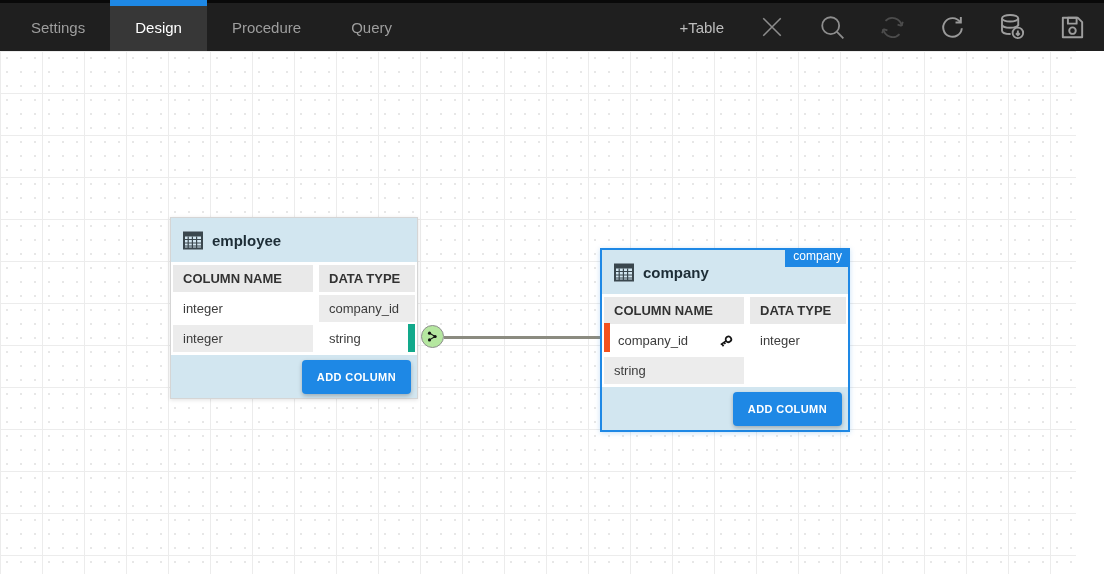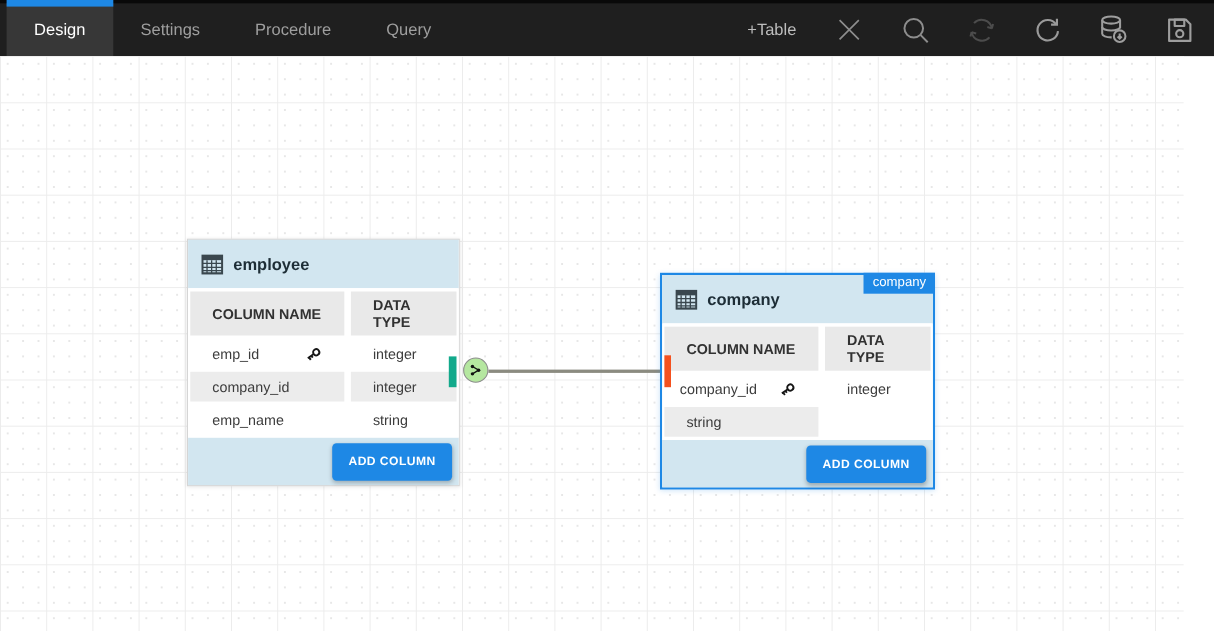--- a/index.html
+++ b/index.html
@@ -49,21 +49,21 @@
   .table-card.selected { border:2px solid #1e88e5; box-shadow:0 1px 5px rgba(30,136,229,.25); }
   .card-header {
     height:44px; background:#d2e6f0; display:flex; align-items:center;
     gap:9px; padding:0 12px; cursor:move;
   }
   .card-title { font-size:15px; font-weight:bold; color:#1d2d36; }
   .card-grid {
     display:grid; grid-template-columns:140px 1fr; gap:3px 6px;
     padding:3px 2px; background:#fff;
   }
-  .cell { padding:5px 20px; font-size:13px; color:#3c3c3c; min-height:27px; display:flex; align-items:center; }
+  .cell { padding:5px 10px; font-size:13px; color:#3c3c3c; min-height:27px; display:flex; align-items:center; }
   .cell.head { background:#e9e9e9; font-weight:bold; color:#323232; font-size:13px; }
   .cell.w { background:#ffffff; }
   .cell.g { background:#ececec; }
   .cell.name { justify-content:space-between; gap:6px; }
   .card-footer {
     height:43px; background:#d2e6f0; display:flex; align-items:center;
     justify-content:flex-end; padding:0 6px;
   }
   .add-col-btn {
     background:#1e88e5; color:#fff; border:none; border-radius:4px;
@@ -88,22 +88,22 @@
     display:flex; align-items:center; justify-content:center; cursor:grab;
   }
   .src-bar { position:absolute; right:2px; top:106px; width:7px; height:28px; background:#12a98b; }
   .dst-bar { position:absolute; left:2px; top:73px; width:6px; height:29px; background:#f4511e; }
 </style>
 </head>
 <body>
 
 <div class="navbar">
   <div class="nav-tabs">
+    <div class="nav-tab">Settings</div>
     <div class="nav-tab active">Design</div>
-    <div class="nav-tab">Settings</div>
     <div class="nav-tab">Procedure</div>
     <div class="nav-tab">Query</div>
   </div>
   <div class="nav-right">
     <span class="add-table">+Table</span>
     <span class="icon-btn">
       <svg width="28" height="28" viewBox="0 0 24 24" fill="none" stroke="#8d8d8d" stroke-width="1.3">
         <path d="M4.5 4.5 L19.5 19.5 M19.5 4.5 L4.5 19.5"></path>
       </svg>
     </span>
@@ -155,39 +155,27 @@
         <rect x="1" y="1" width="18" height="16" fill="none" stroke="#3a474e" stroke-width="2"></rect>
         <rect x="1" y="1" width="18" height="4" fill="#3a474e"></rect>
         <path d="M1 8 h18 M1 11.5 h18 M1 14.5 h18 M5.2 5 v12 M9.4 5 v12 M13.6 5 v12" stroke="#3a474e" stroke-width="1.2" fill="none"></path>
       </svg>
       <span class="card-title">employee</span>
     </div>
     <div class="card-grid">
       <div class="cell head">COLUMN NAME</div>
       <div class="cell head">DATA TYPE</div>
 
-      <div class="cell w name">
-        <span>emp_id</span>
-        <svg width="16" height="16" viewBox="0 0 24 24">
-          <g transform="rotate(-35 12 12)" fill="none" stroke="#161616" stroke-width="2.6">
-            <circle cx="16.5" cy="12" r="4.2"></circle>
-            <path d="M12.3 12 H2.5 M4.5 12 v4.2 M8.5 12 v3.2"></path>
-          </g>
-        </svg>
-      </div>
       <div class="cell w">integer</div>
 
       <div class="cell g name">
         <span>company_id</span>
       </div>
       <div class="cell g">integer</div>
 
-      <div class="cell w name">
-        <span>emp_name</span>
-      </div>
       <div class="cell w">string</div>
     </div>
     <div class="card-footer">
       <button class="add-col-btn">ADD COLUMN</button>
     </div>
     <div class="src-bar"></div>
   </div>
 
   <div class="rel-handle">
     <svg width="15" height="15" viewBox="0 0 20 20">

